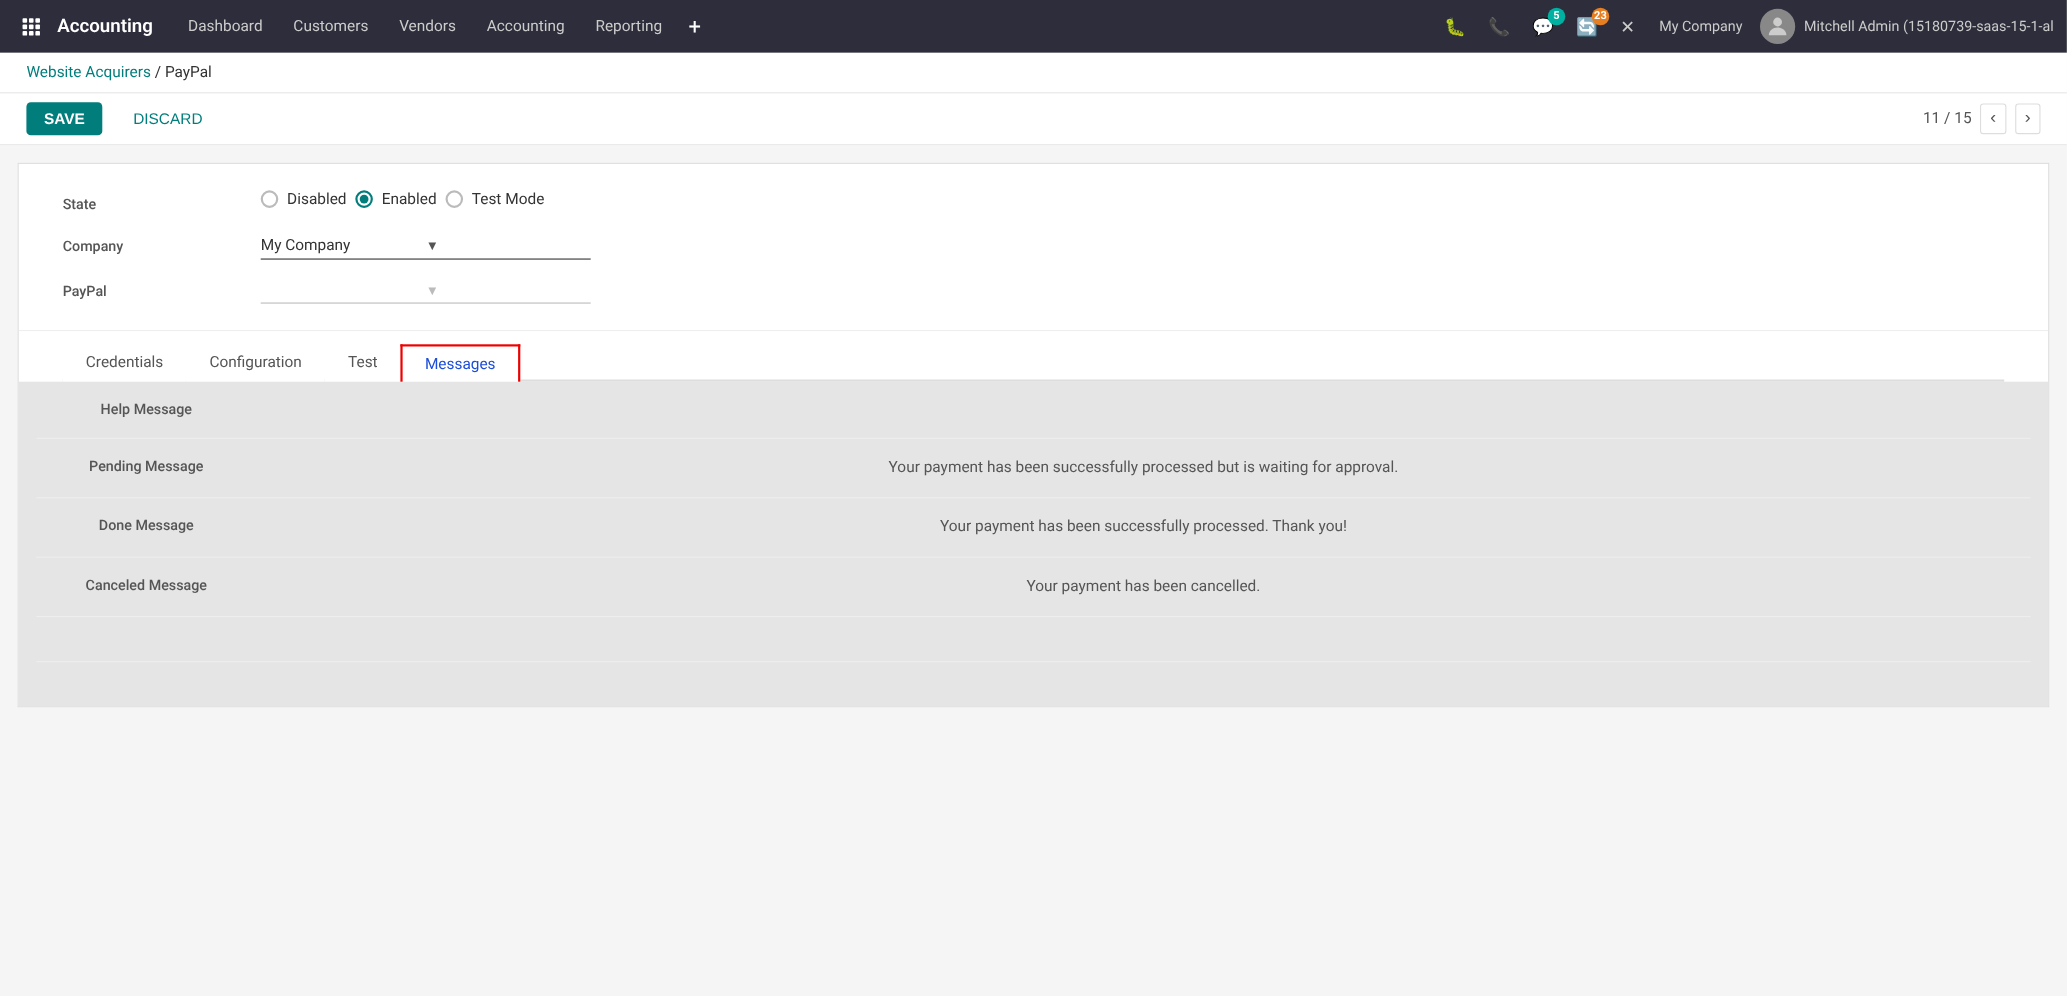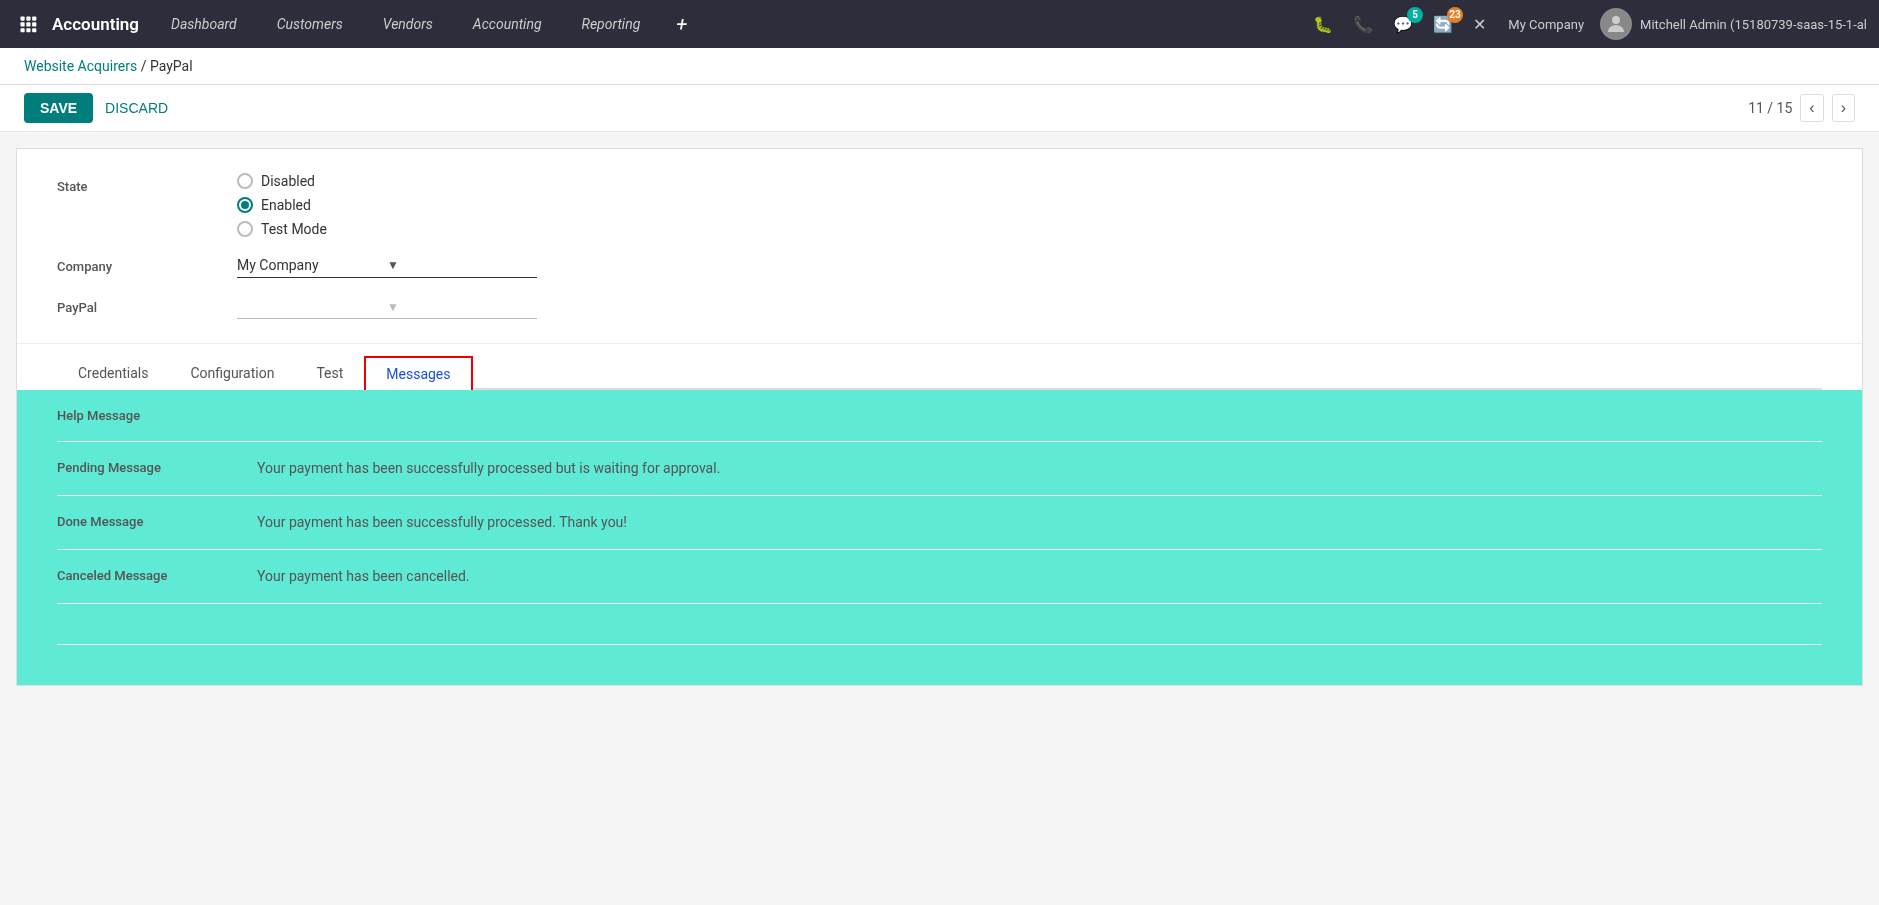--- a/index.html
+++ b/index.html
@@ -24,23 +24,22 @@
     .topbar-brand {
       color: #fff;
       font-size: 17px;
       font-weight: 600;
       margin-right: 20px;
       white-space: nowrap;
     }
     .topbar-nav {
       display: flex;
       align-items: center;
-      gap: 16px;
+      gap: 4px;
       flex: 1;
-      font-style: italic;
     }
     .topbar-nav-item {
       color: #ccc;
       padding: 6px 12px;
       border-radius: 4px;
       cursor: pointer;
       font-size: 14px;
       white-space: nowrap;
     }
     .topbar-plus {
@@ -111,21 +110,21 @@
 
     
     .action-bar {
       background: #fff;
       padding: 8px 24px;
       border-bottom: 1px solid #e8e8e8;
       display: flex;
       align-items: center;
       justify-content: space-between;
     }
-    .action-bar-left { display: flex; gap: 0; align-items: flex-start; }
+    .action-bar-left { display: flex; gap: 16px; align-items: flex-start; }
     .btn-save {
       background: #017e7c;
       color: #fff;
       border: none;
       padding: 7px 16px;
       border-radius: 4px;
       font-size: 14px;
       font-weight: 600;
       cursor: pointer;
     }
@@ -185,21 +184,21 @@
       font-size: 13px;
       padding-top: 6px;
       font-weight: 500;
     }
     .field-value {
       flex: 1;
       font-size: 14px;
     }
 
     
-    .radio-group { display: flex; flex-direction: column; gap: 8px; }
+    .radio-group { display: flex; flex-direction: row; gap: 8px; }
     .radio-item { display: flex; align-items: center; gap: 8px; cursor: pointer; font-size: 14px; color: #333; }
     .radio-circle {
       width: 16px; height: 16px;
       border-radius: 50%;
       border: 2px solid #bbb;
       display: flex; align-items: center; justify-content: center;
       flex-shrink: 0;
     }
     .radio-circle.checked {
       border-color: #017e7c;
@@ -254,22 +253,23 @@
     }
     .tab.active {
       color: #1d4ed8;
       border-color: #e00 #e00 transparent;
       border-width: 2px;
       font-weight: normal;
     }
 
     
     .messages-section {
-      padding: 0 40px;
-      background: #5eead4;
+      padding: 0 16px;
+      background: #e5e5e5;
+      text-align: center;
     }
     .message-field {
       display: flex;
       align-items: flex-start;
       padding: 16px 0;
       border-bottom: 1px solid #eee;
       min-height: 52px;
     }
     .message-field:last-child { border-bottom: 1px solid #eee; }
     .message-label {

